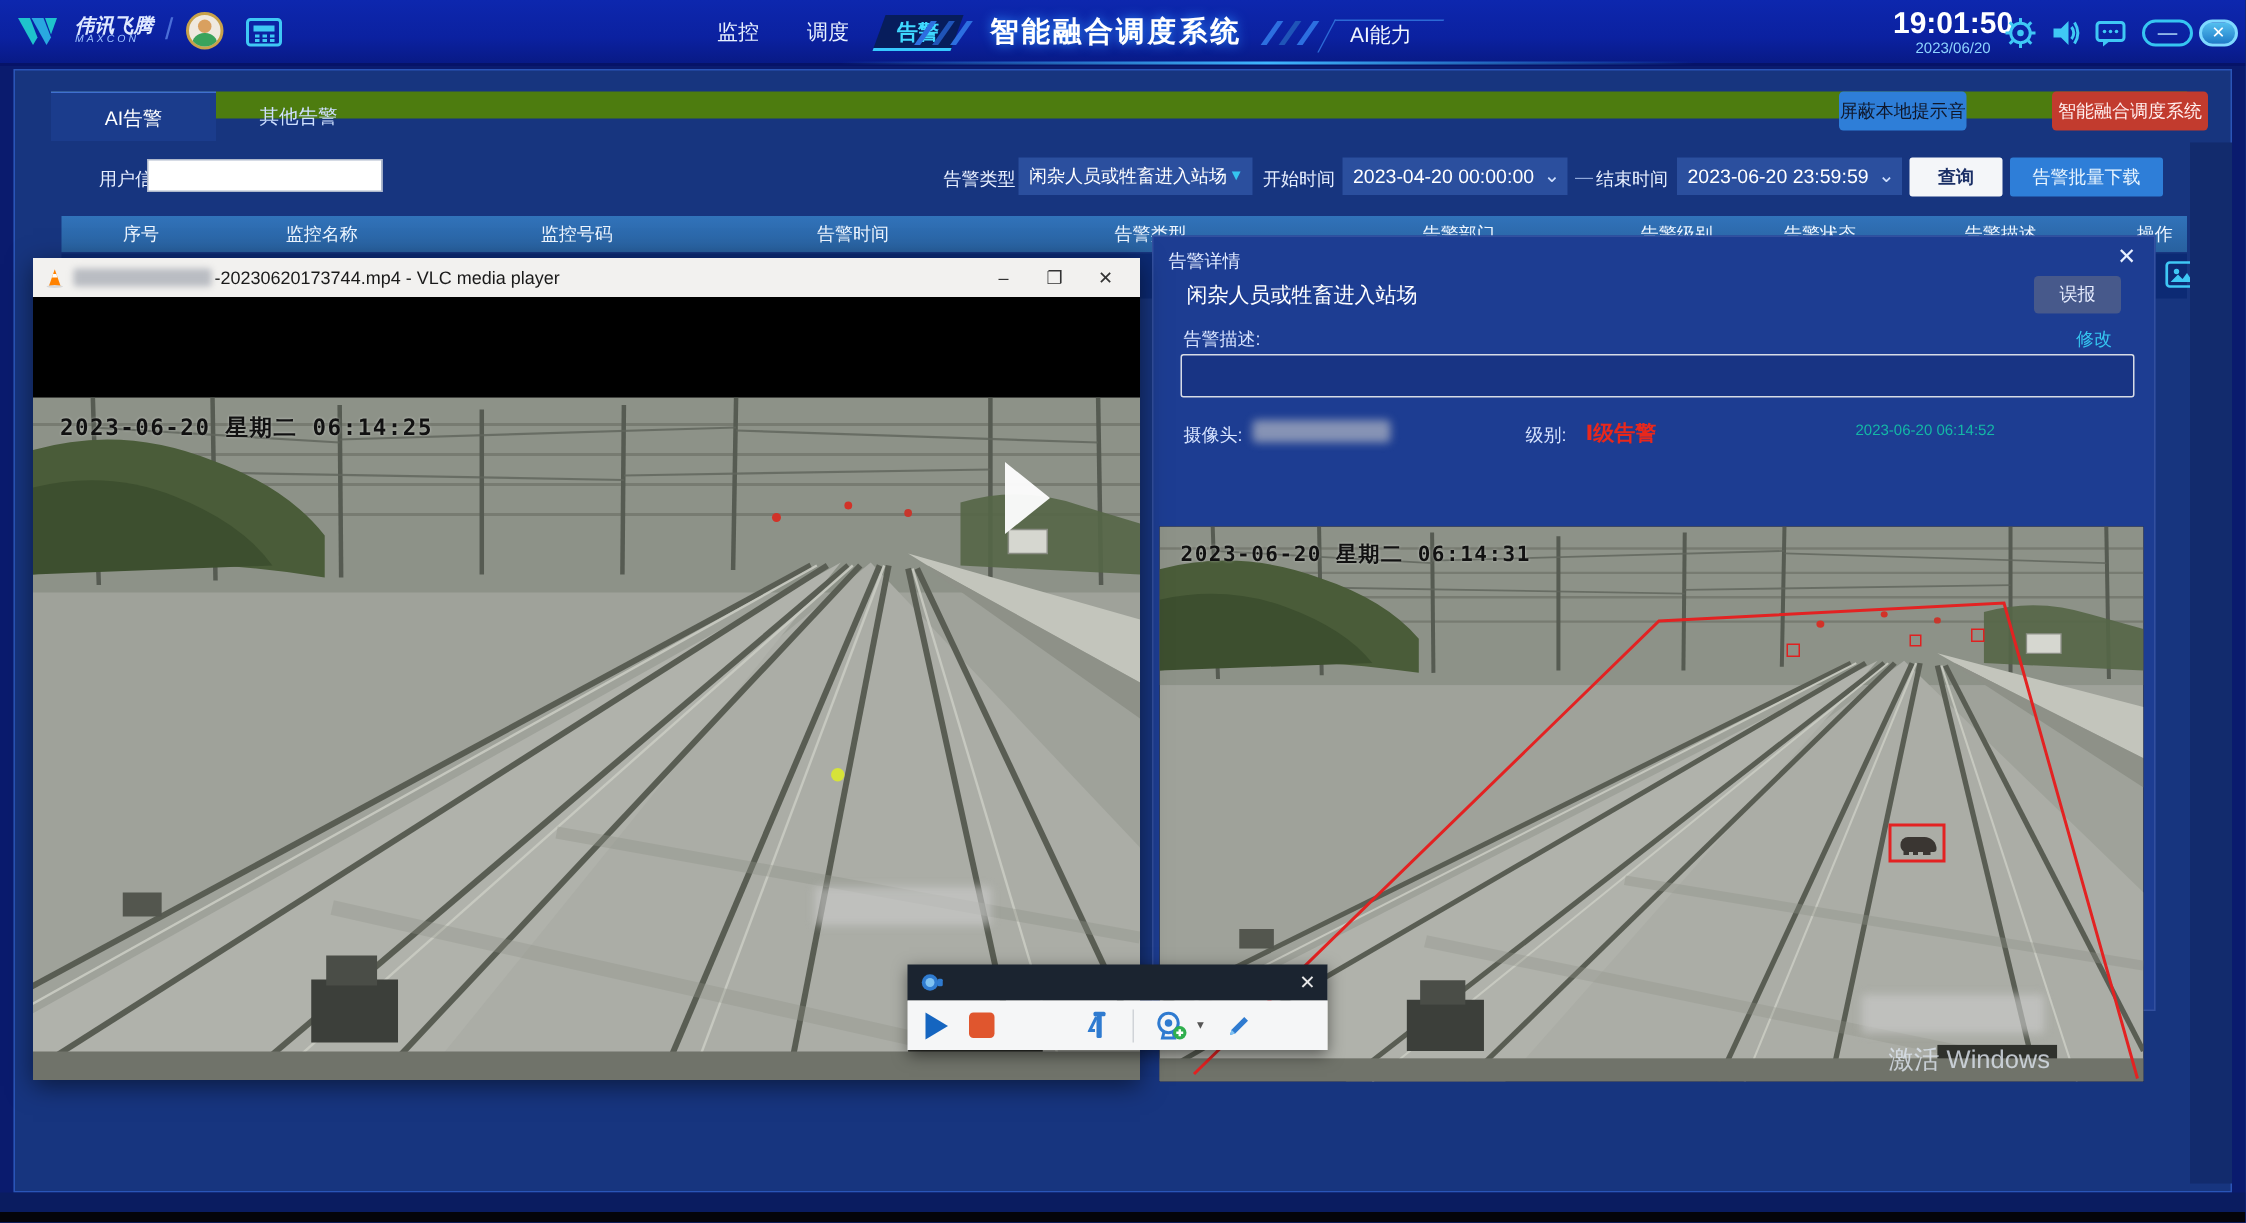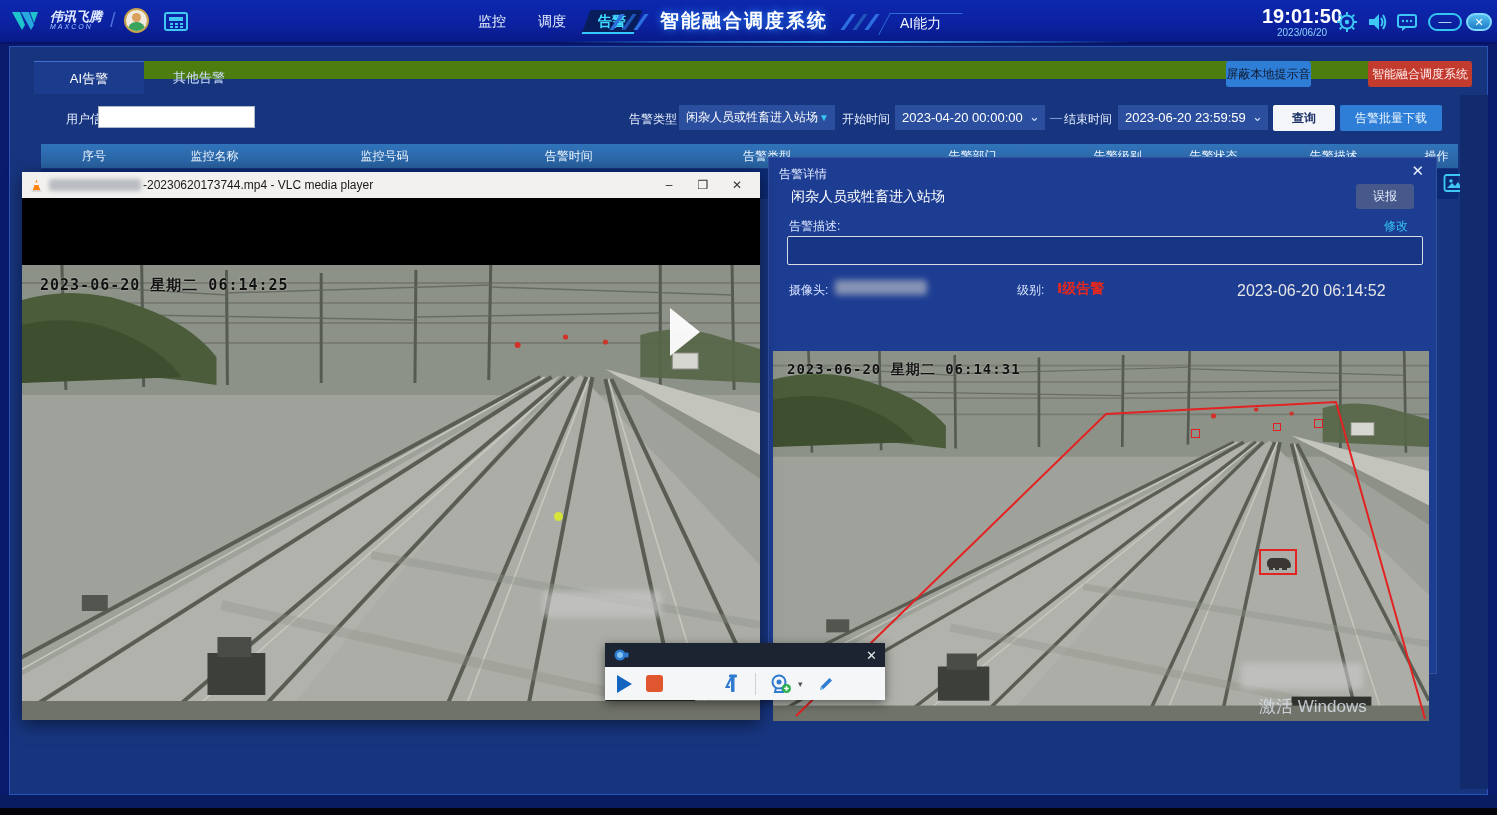--- a/index.html
+++ b/index.html
@@ -99,21 +99,21 @@
   .detail-close { position:absolute; right:12px; top:4px; color:#e8f0ff; font-size:15px; cursor:pointer; }
   .alarm-title { position:absolute; left:22px; top:30px; color:#ffffff; font-size:14px; }
   .btn-false { position:absolute; right:22px; top:26px; width:58px; height:25px; background:#47598b; color:#e8eeff; border-radius:3px; }
   .desc-label { position:absolute; left:20px; top:60px; color:#d8e4ff; font-size:12px; }
   .modify-link { position:absolute; right:28px; top:60px; color:#35c5f0; font-size:12px; cursor:pointer; }
   .desc-input { position:absolute; left:18px; top:78px; width:636px; height:29px; background:rgba(10,28,90,.25); border:1px solid #d7dce6; border-radius:2px; color:#fff; font-size:12px; padding:0 6px; }
   .cam-label { position:absolute; left:20px; top:124px; color:#d8e4ff; font-size:12px; }
   .cam-blur { left:66px; top:122px; width:92px; height:15px; }
   .level-label { position:absolute; left:248px; top:124px; color:#d8e4ff; font-size:12px; }
   .level-value { position:absolute; left:288px; top:122px; color:#e8281c; font-size:14px; font-weight:bold; }
-  .alarm-time { position:absolute; left:468px; top:124px; color:#e5e5e5; font-size:16px; }
+  .alarm-time { position:absolute; left:468px; top:124px; color:#14b8a6; font-size:10px; }
 
   .cam { position:absolute; left:4px; top:193px; width:656px; height:370px; overflow:hidden; background:#222; }
   .cam .scene { top:0; height:370px; }
   .cam .video-ts { left:14px; top:10px; font-size:14px; }
   .redzone { position:absolute; inset:0; }
   .animal-box { position:absolute; left:486px; top:198px; width:38px; height:26px; border:2px solid #e32222; }
   .animal { position:absolute; left:6px; top:7px; width:24px; height:10px; background:#3a3632; border-radius:5px 8px 2px 4px; }
   .animal::after { content:""; position:absolute; left:2px; top:8px; width:18px; height:4px; background:linear-gradient(90deg,#3a3632 20%,transparent 20%,transparent 35%,#3a3632 35%,#3a3632 55%,transparent 55%,transparent 72%,#3a3632 72%); }
   .mini-red { position:absolute; border:1.5px solid #e02020; }
   .win-watermark { position:absolute; left:486px; top:344px; color:rgba(222,230,240,.8); font-size:17px; }

